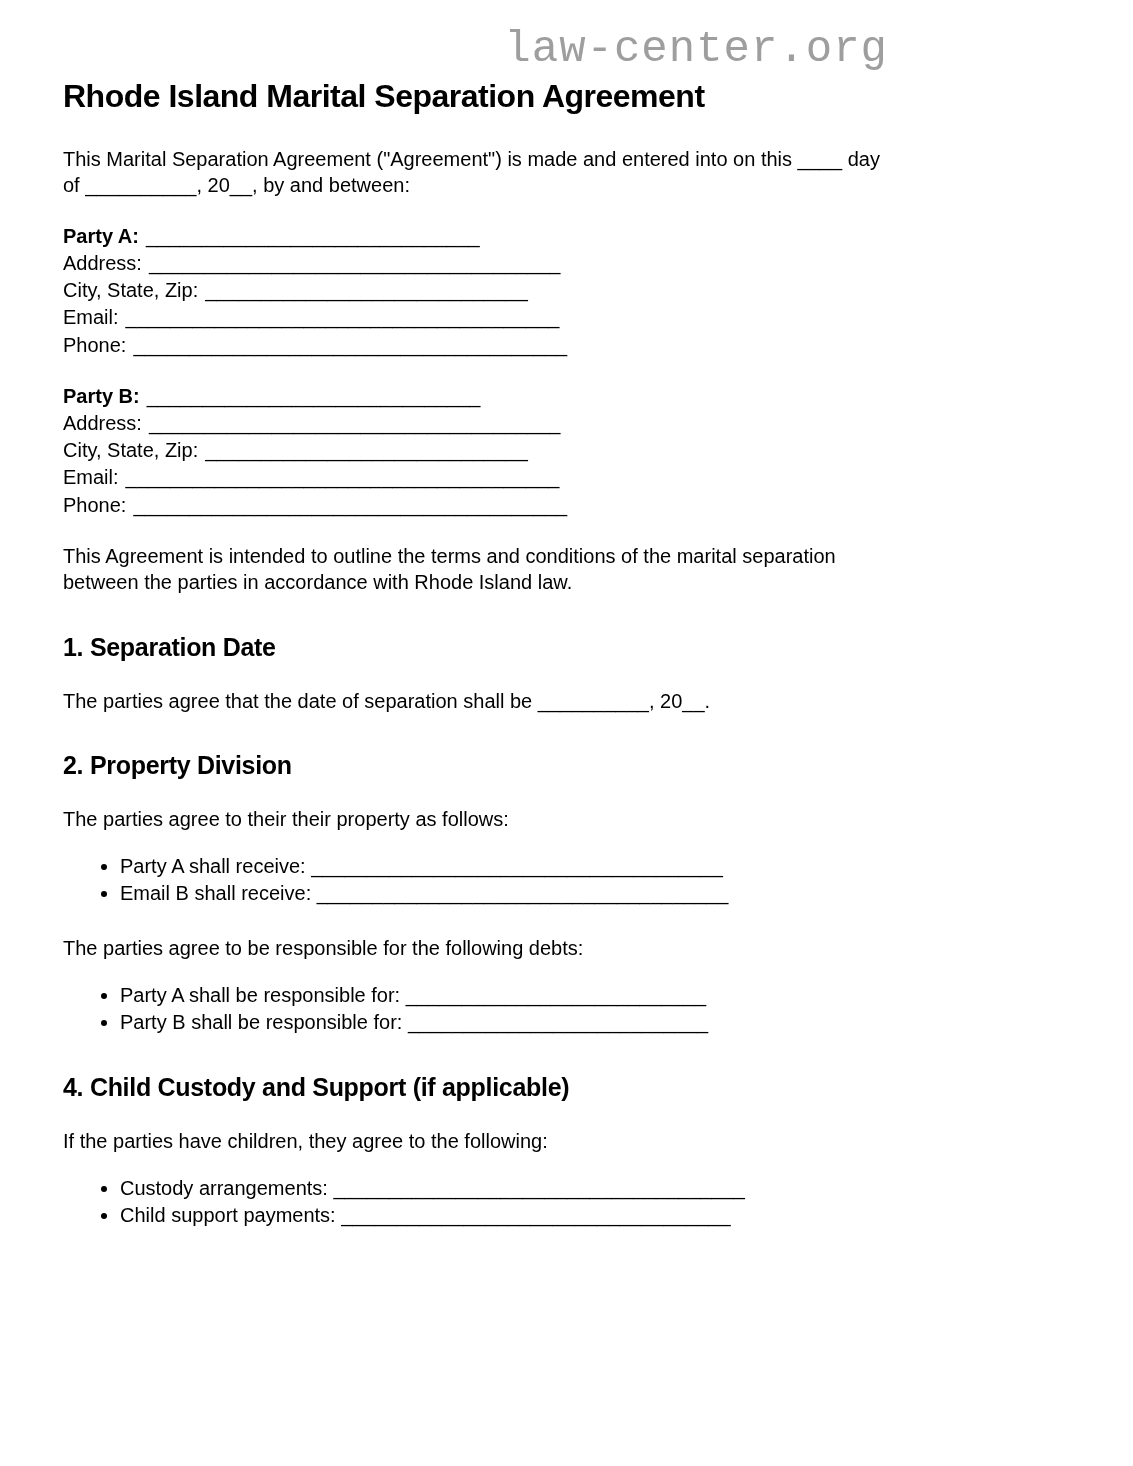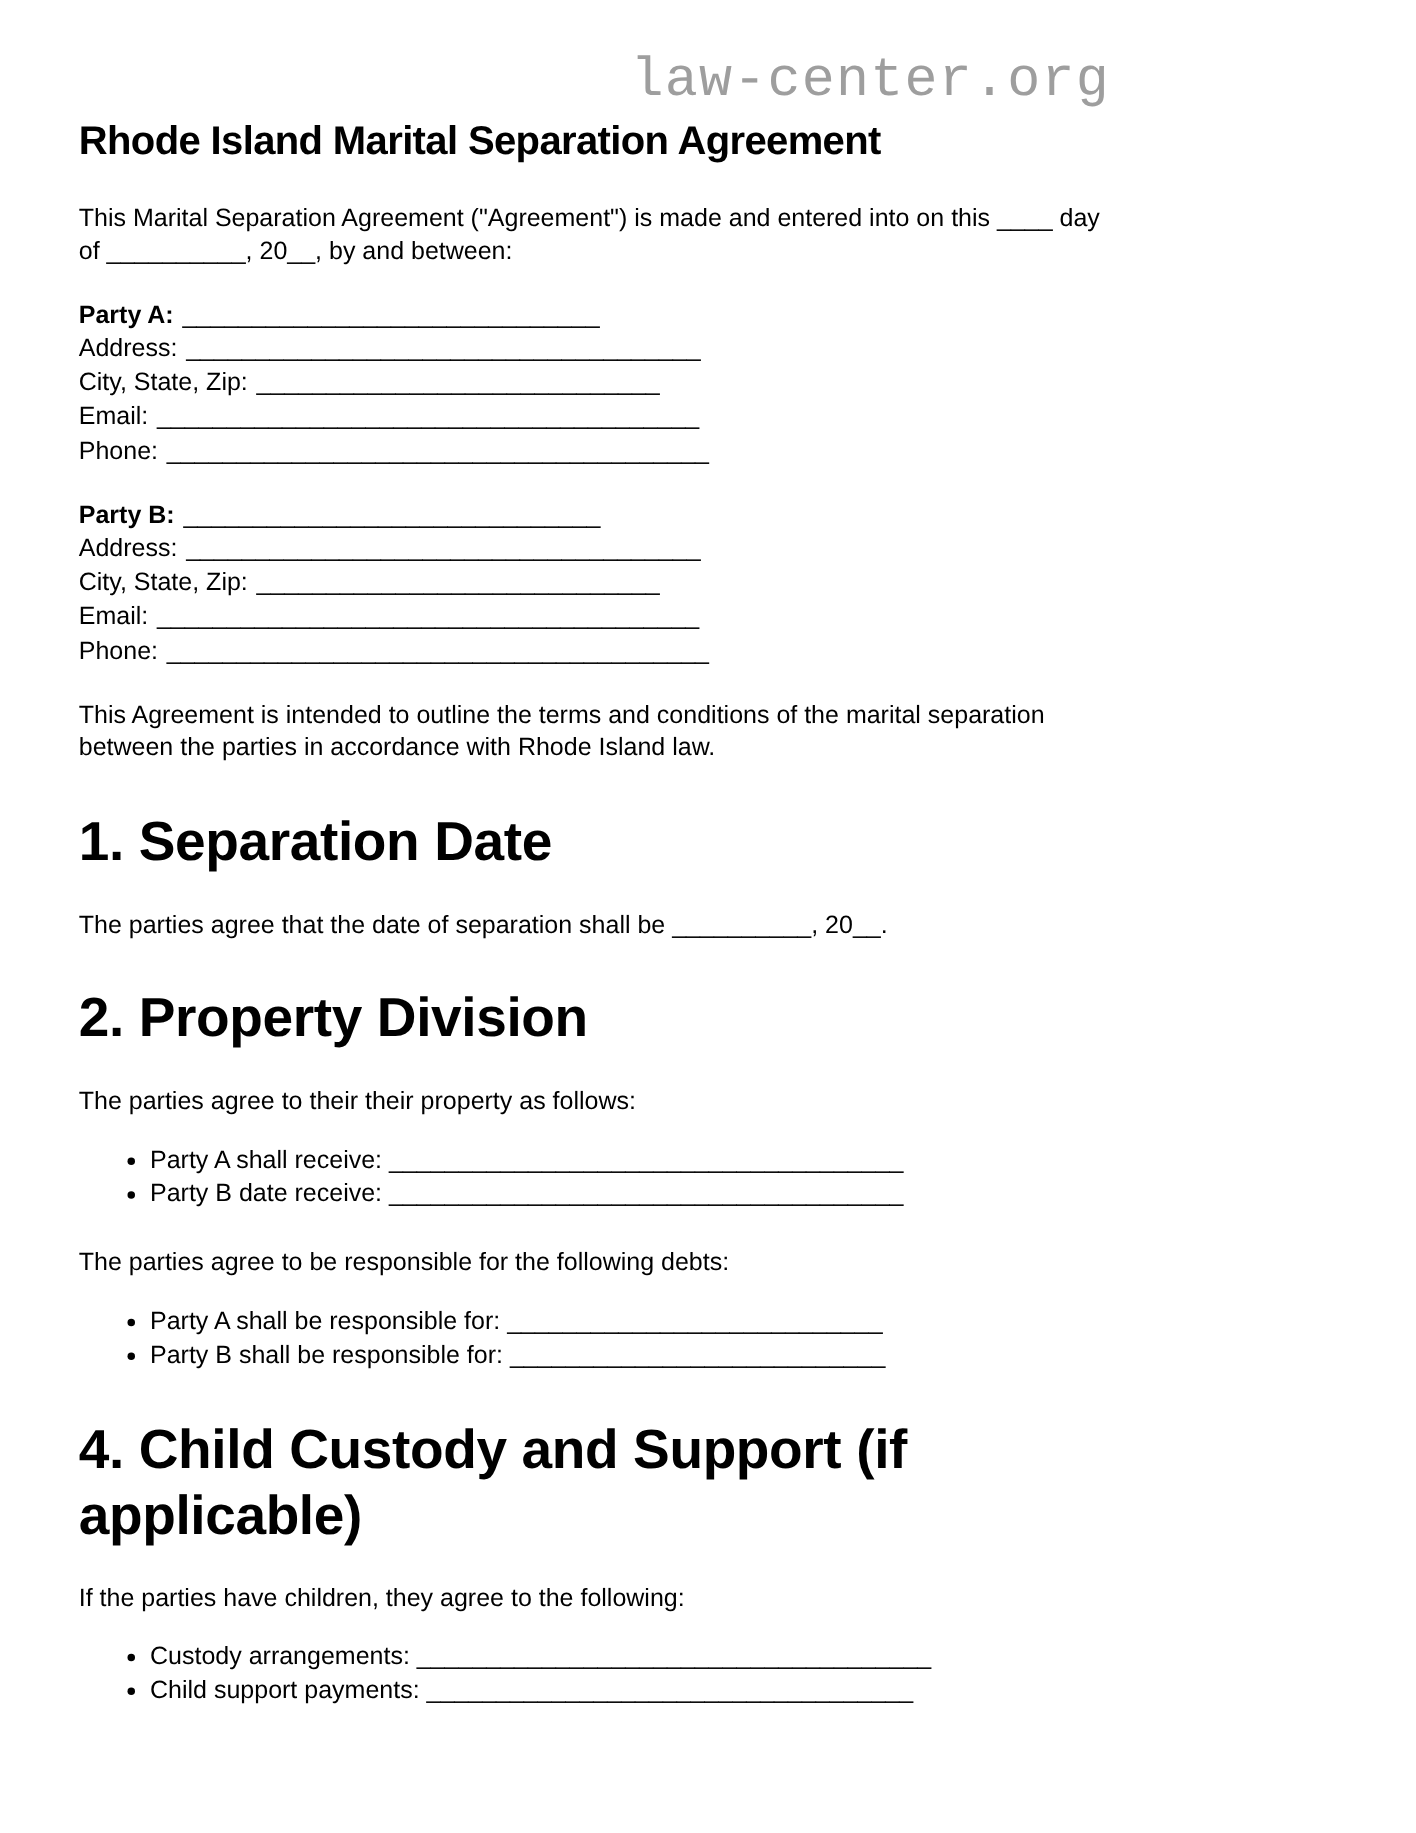--- a/index.html
+++ b/index.html
@@ -8,21 +8,21 @@
     height: 1466px;
     background: #ffffff;
     color: #000000;
     font-family: "Liberation Sans", sans-serif;
     box-sizing: border-box;
   }
   .page {
     box-sizing: border-box;
     width: 951px;
     height: 1466px;
-    padding: 42px 63px 40px 63px;
+    padding: 26px 63px 40px 63px;
     overflow: hidden;
   }
   .brand {
     text-align: right;
     font-family: "Liberation Mono", monospace;
     font-size: 44px;
     line-height: 1.05;
     color: #9e9e9e;
     letter-spacing: 1px;
     white-space: nowrap;
@@ -41,21 +41,21 @@
   }
   .party-block {
     font-size: 20px;
     line-height: 1.36;
     margin: 24px 0;
   }
   .party-line .lbl { }
   .party-line .lbl-bold { font-weight: bold; text-align: right; }
   .blank { margin-left: 7px; white-space: nowrap; letter-spacing: 0; text-align: right; }
   h2.section-heading {
-    font-size: 44px;
+    font-size: 25px;
     font-weight: bold;
     line-height: 1.2;
     margin: 36px 0 26px 0;
     letter-spacing: -0.3px;
   }
   ul.bullet-list {
     margin: 20px 0 28px 0;
     padding-left: 57px;
     font-size: 20px;
     line-height: 1.36;
@@ -111,21 +111,21 @@
 
   <p class="body-text">This Agreement is intended to outline the terms and conditions of the marital separation between the parties in accordance with Rhode Island law.</p>
 
   <h2 class="section-heading">1. Separation Date</h2>
   <p class="body-text">The parties agree that the date of separation shall be __________, 20__.</p>
 
   <h2 class="section-heading">2. Property Division</h2>
   <p class="body-text">The parties agree to their their property as follows:</p>
   <ul class="bullet-list">
     <li>Party A shall receive: _____________________________________</li>
-    <li>Party B date receive: _____________________________________</li>
+    <li>Email B shall receive: _____________________________________</li>
   </ul>
 
   <p class="body-text">The parties agree to be responsible for the following debts:</p>
   <ul class="bullet-list">
     <li>Party A shall be responsible for: ___________________________</li>
     <li>Party B shall be responsible for: ___________________________</li>
   </ul>
 
   <h2 class="section-heading">4. Child Custody and Support (if applicable)</h2>
   <p class="body-text">If the parties have children, they agree to the following:</p>

